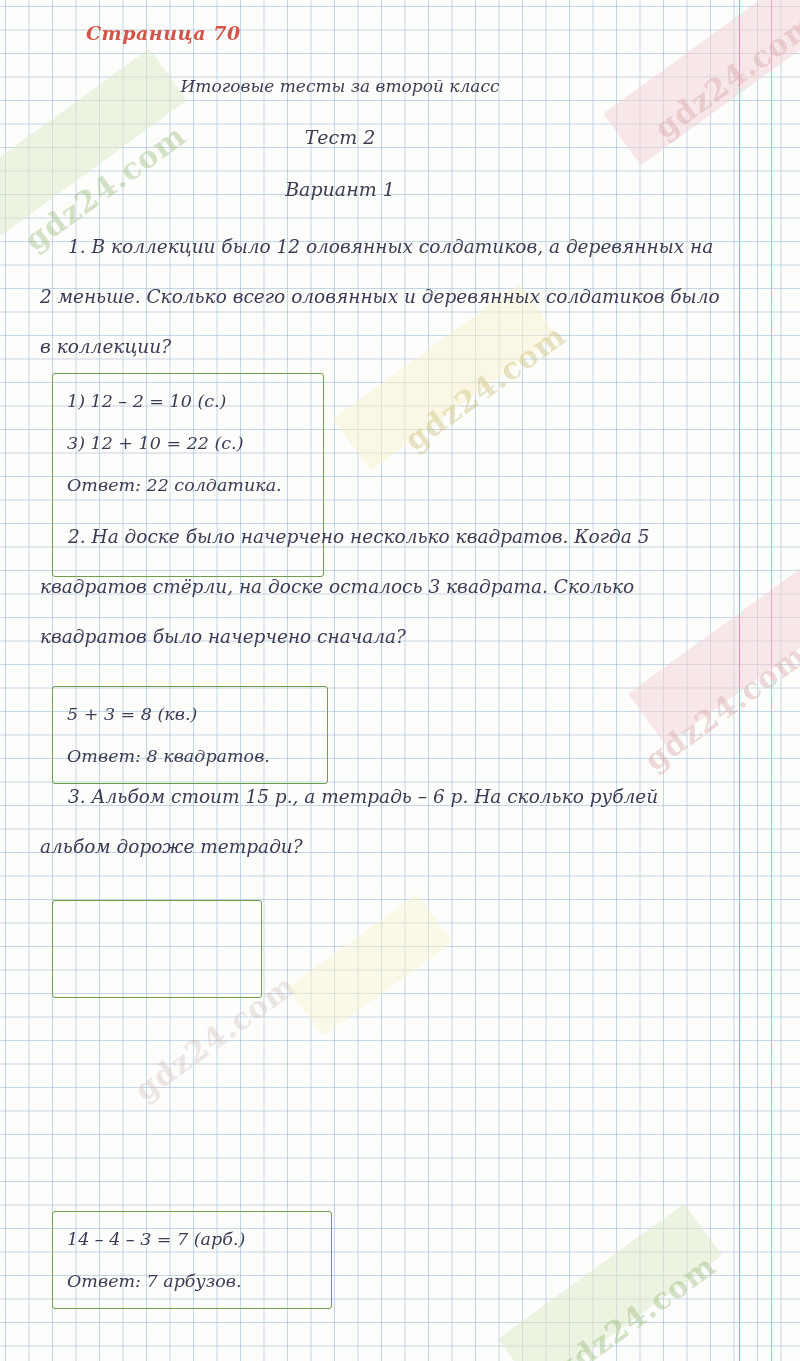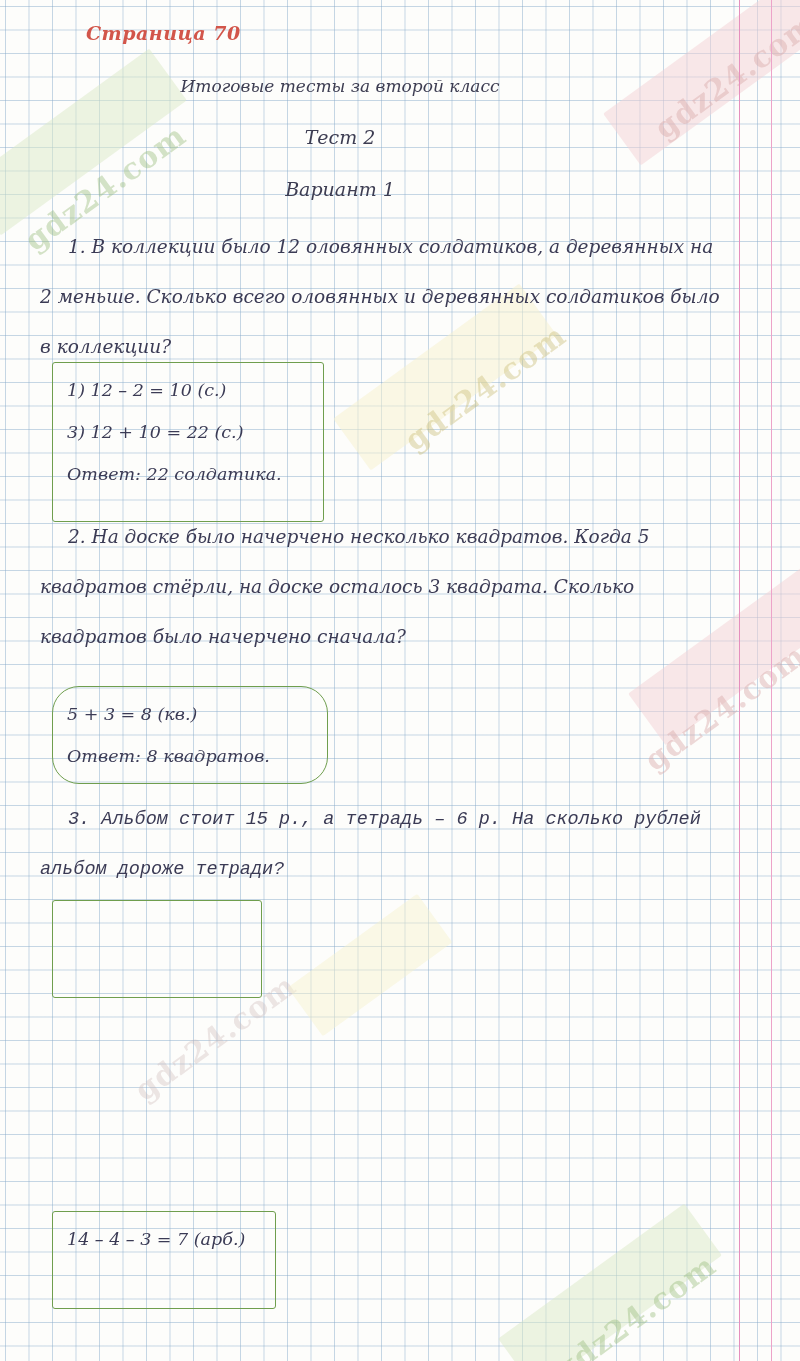--- a/index.html
+++ b/index.html
@@ -131,33 +131,34 @@
   <div class="margin-line m1"></div>
   <div class="margin-line m2"></div>
 
   <div id="page-num">Страница 70</div>
 
   <div class="center-title" id="t-main">Итоговые тесты за второй класс</div>
   <div class="center-title" id="t-test">Тест 2</div>
   <div class="center-title" id="t-var">Вариант 1</div>
 
   <div class="para" style="top:222px;">1. В коллекции было 12 оловянных солдатиков, а деревянных на 2 меньше. Сколько всего оловянных и деревянных солдатиков было в коллекции?</div>
-  <div class="answer-box" style="left:52px; top:362px; width:272px; height:160px;">
+  <div class="answer-box" style="left:52px; top:373px; width:272px; height:204px;">
     <div class="answer-line">1) 12 – 2 = 10 (с.)</div>
     <div class="answer-line">3) 12 + 10 = 22 (с.)</div>
     <div class="answer-line">Ответ: 22 солдатика.</div>
   </div>
 
   <div class="para" style="top:512px;">2. На доске было начерчено несколько квадратов. Когда 5 квадратов стёрли, на доске осталось 3 квадрата. Сколько квадратов было начерчено сначала?</div>
-  <div class="answer-box" style="left:52px; top:686px; width:276px; height:98px;border-radius:27px;">
+  <div class="answer-box" style="left:52px; top:686px; width:276px; height:98px;">
     <div class="answer-line">5 + 3 = 8 (кв.)</div>
     <div class="answer-line">Ответ: 8 квадратов.</div>
   </div>
 
-  <div class="para" style="top:795px;font-family:Liberation Mono, monospace;">3. Альбом стоит 15 р., а тетрадь – 6 р. На сколько рублей альбом дороже тетради?</div>
+  <div class="para" style="top:772px;">3. Альбом стоит 15 р., а тетрадь – 6 р. На сколько рублей альбом дороже тетради?</div>
   <div class="answer-box" style="left:52px; top:900px; width:210px; height:98px;">
   </div>
 
-  <div class="answer-box" style="left:52px; top:1211px; width:224px; height:98px;">
+  <div class="answer-box" style="left:52px; top:1211px; width:280px; height:98px;">
     <div class="answer-line">14 – 4 – 3 = 7 (арб.)</div>
+    <div class="answer-line">Ответ: 7 арбузов.</div>
   </div>
 
 </div>
 
 </body></html>

